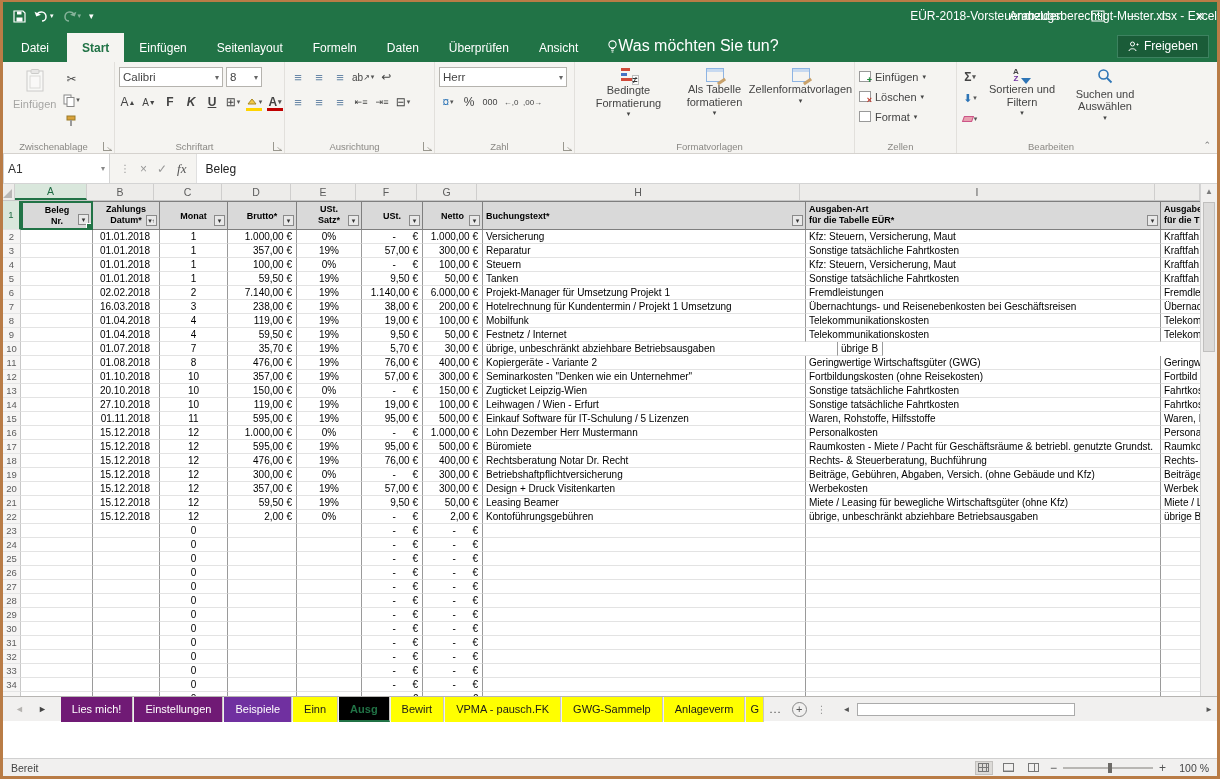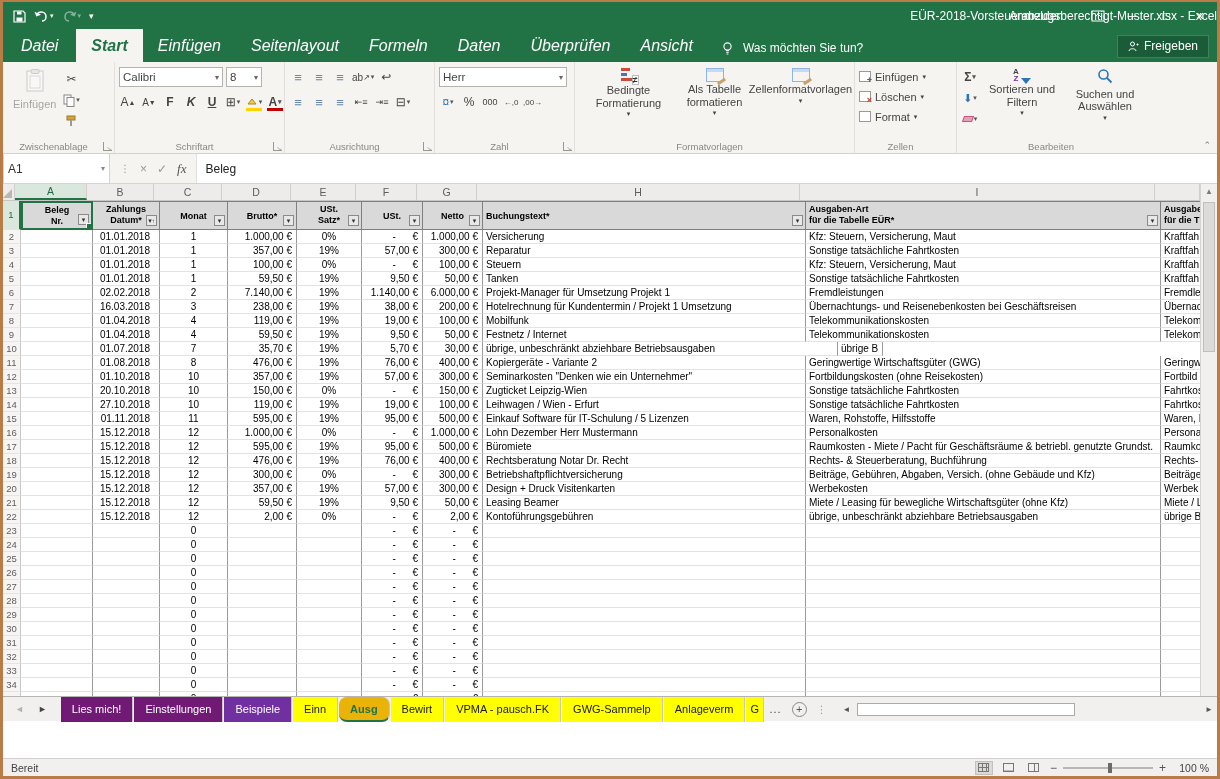--- a/index.html
+++ b/index.html
@@ -14,24 +14,24 @@
   .qat .dim { opacity:.45; }
   .tiny-caret { font-size:7px; margin-left:1px; }
   .win-title { position:absolute; left:0; right:0; text-align:right; font-size:12px; pointer-events:none; }
   .tb-right { margin-left:auto; display:flex; align-items:center; gap:0; height:100%; }
   .signin { font-size:12px; margin-right:18px; }
   .winbtn { width:34px; height:100%; display:flex; align-items:center; justify-content:center; font-size:12px; }
   .winbtn.close { font-size:14px; }
 
   
   .tabrow { height:32px; background:#217346; display:flex; align-items:flex-end; color:#fff; flex:none; position:relative; }
-  .mtab { font-size:16px; padding:8px 15px 7px; white-space:nowrap;font-style:italic; }
+  .mtab { font-size:12px; padding:8px 15px 7px; white-space:nowrap; }
   .mtab.filetab { padding:8px 18px 7px; }
   .mtab.active { background:#f5f4f1; color:#217346; font-weight:bold; }
-  .tellme { display:flex; align-items:center; gap:10px; font-size:12px; padding:8px 14px 7px; }
+  .tellme { display:flex; align-items:center; gap:0; font-size:16px; padding:8px 14px 7px; }
   .share-btn { position:absolute; right:8px; bottom:4px; background:#1a5c38; border:1px solid #3d8260; color:#fff; font-size:12px; padding:3px 10px 4px; display:flex; align-items:center; gap:5px; }
 
   
   .ribbon { height:92px; background:#f5f4f1; border-bottom:1px solid #d5d2ce; display:flex; flex:none; position:relative; font-size:11px; color:#444; }
   .rgroup { position:relative; border-right:1px solid #e2e0dc; padding:3px 4px 15px; flex:none; }
   .rglabel { position:absolute; bottom:1px; left:0; right:10px; text-align:center; font-size:9.5px; color:#8a8884; white-space:nowrap; }
   .launcher { position:absolute; bottom:2px; right:2px; width:9px; height:9px; border-left:1px solid #9a988f; border-bottom:1px solid #9a988f; }
   .launcher:after { content:"↘"; position:absolute; right:0px; bottom:-3px; font-size:7px; color:#9a988f; }
   .bigbtn { display:flex; flex-direction:column; align-items:center; justify-content:flex-start; gap:2px; padding:4px 6px 0; text-align:center; line-height:1.15; }
   .rrow { display:flex; align-items:center; gap:3px; height:24px; }
@@ -110,21 +110,21 @@
   .vthumb { position:absolute; left:2px; right:2px; top:18px; height:150px; background:#dcdbda; border:1px solid #c0bfbe; }
 
   
   .sheetbar { height:25px; background:#f1f0ef; border-top:1px solid #b7b5b2; display:flex; align-items:center; font-size:11px; flex:none; position:relative; }
   .navarrs { display:flex; gap:14px; padding:0 14px 0 12px; color:#444; font-size:9px; }
   .navarrs .dim { color:#b5b3b0; }
   .stab { height:25px; line-height:24px; padding:0 11px; margin-right:1px; white-space:nowrap; border-right:1px solid #c9c7c4; }
   .tab-black { background:#701a75; color:#fff; }
   .tab-purple { background:#7030a0; color:#fff; }
   .tab-yellow { background:#ffff00; color:#1a1a1a; }
-  .tab-active { background:#eab308; color:#217346; font-weight:bold; border-bottom:2px solid #217346;border-radius:8px; }
+  .tab-active { background:#000000; color:#217346; font-weight:bold; border-bottom:2px solid #217346; }
   .tab-cut { width:18px; padding:0 4px; overflow:hidden; }
   .tab-ellipsis { padding:0 4px; color:#444; letter-spacing:1px; }
   .addsheet { width:15px; height:15px; border:1px solid #8a8a8a; border-radius:50%; text-align:center; line-height:13px; color:#555; margin:0 6px; font-size:11px; }
   .sheet-dots { color:#999; padding:0 4px; font-size:10px; }
   .hscroll { display:flex; align-items:center; margin-left:8px; gap:2px; }
   .hs-arr { color:#555; font-size:8px; padding:0 4px; }
   .hs-track { width:218px; height:13px; border:1px solid #ababab; background:#fff; }
   .hs-right { position:absolute; right:4px; color:#555; font-size:8px; }
 
   

